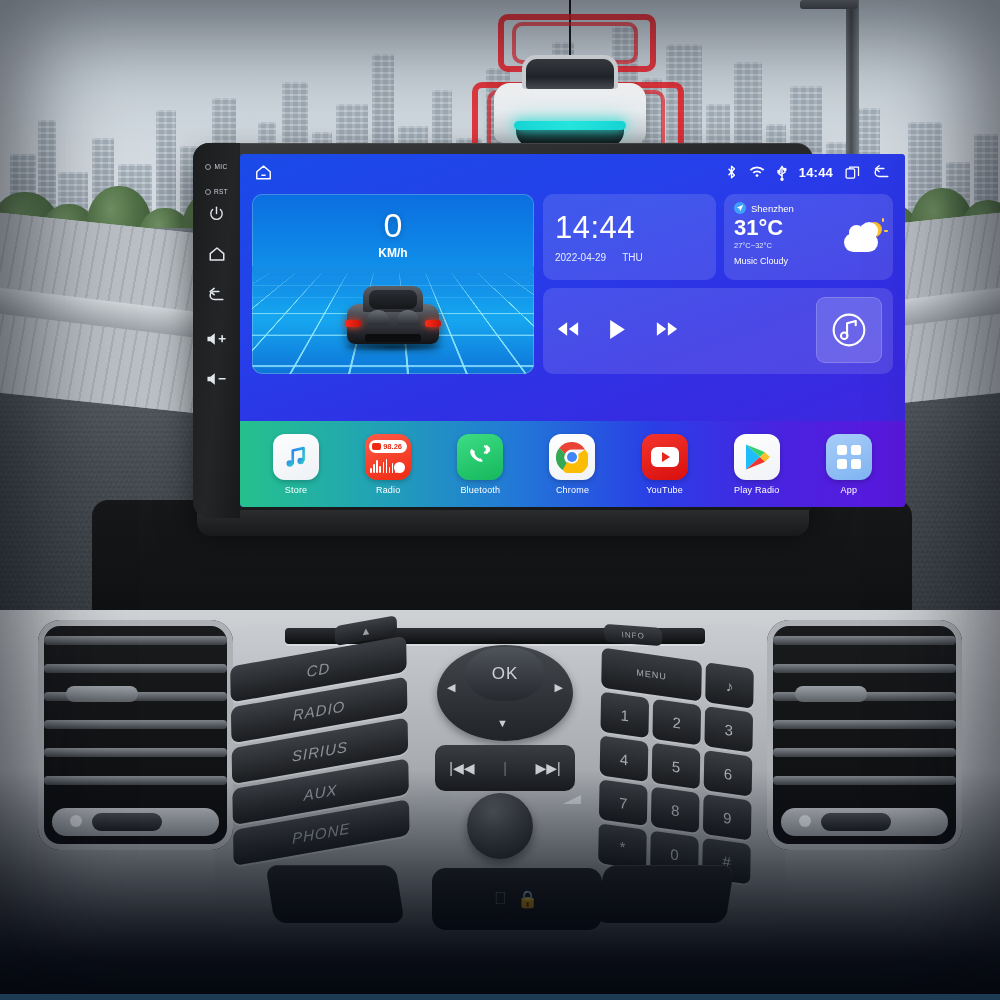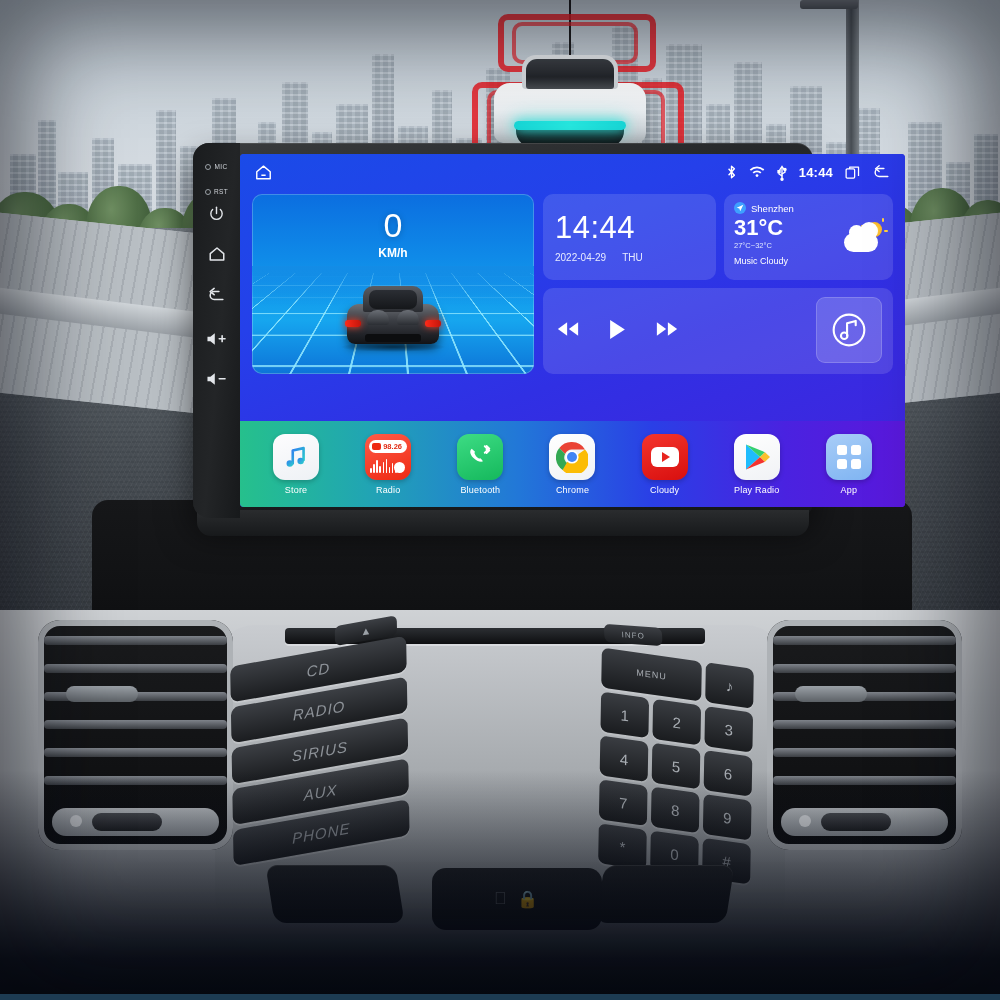--- a/index.html
+++ b/index.html
@@ -399,20 +399,35 @@
 
     <div class="srcpanel">
       <div class="ejectbtn" style="color:#9aa0a6;font-size:11px;">▲</div>
       <div class="srcbtn" style="top:0px;">CD</div>
       <div class="srcbtn" style="top:41px;">RADIO</div>
       <div class="srcbtn" style="top:82px;">SIRIUS</div>
       <div class="srcbtn" style="top:123px;">AUX</div>
       <div class="srcbtn" style="top:164px;">PHONE</div>
     </div>
 
+    <div class="knobzone">
+      <div class="okring"></div>
+      <div class="okknob">OK</div>
+      <div class="arrow" style="left:22px;top:36px;">◀</div>
+      <div class="arrow" style="right:22px;top:36px;">▶</div>
+      <div class="arrow" style="left:72px;top:72px;">▼</div>
+      <div class="transport">
+        <span>|◀◀</span>
+        <span style="color:#6d7277;">|</span>
+        <span>▶▶|</span>
+      </div>
+      <div class="onoff">ON/OFF</div>
+      <div class="volglyph"></div>
+      <div class="volknob"></div>
+    </div>
 
     <div class="keypad">
       <div class="infobtn">INFO</div>
       <div class="key wide" style="left:0;top:0;">MENU</div>
       <div class="key" style="left:104px;top:0;">♪</div>
       <div class="key" style="left:0;top:44px;">1</div>
       <div class="key" style="left:52px;top:44px;">2</div>
       <div class="key" style="left:104px;top:44px;">3</div>
       <div class="key" style="left:0;top:88px;">4</div>
       <div class="key" style="left:52px;top:88px;">5</div>
@@ -660,21 +675,21 @@
           </div>
           <div class="app-lbl">Chrome</div>
         </div>
 
         <div class="app">
           <div class="app-ico ic-yt">
             <div class="yt-box">
                 <div class="yt-tri"></div>
               </div>
           </div>
-          <div class="app-lbl">Cloudy</div>
+          <div class="app-lbl">YouTube</div>
         </div>
 
         <div class="app">
           <div class="app-ico ic-play">
             <svg width="26" height="28" viewBox="0 0 26 28" style="position:absolute;left:11px;top:9px;">
               <path d="M1 1.5 15 14 1 26.5z" fill="#1fbcfd"></path>
               <path d="M1 1.5 15 14 20 9.2z" fill="#35d06f"></path>
               <path d="M1 26.5 15 14l5 4.8z" fill="#f4332f"></path>
               <path d="M20 9.2 25 14l-5 4.8L15 14z" fill="#fbc02d"></path>
               </svg>

